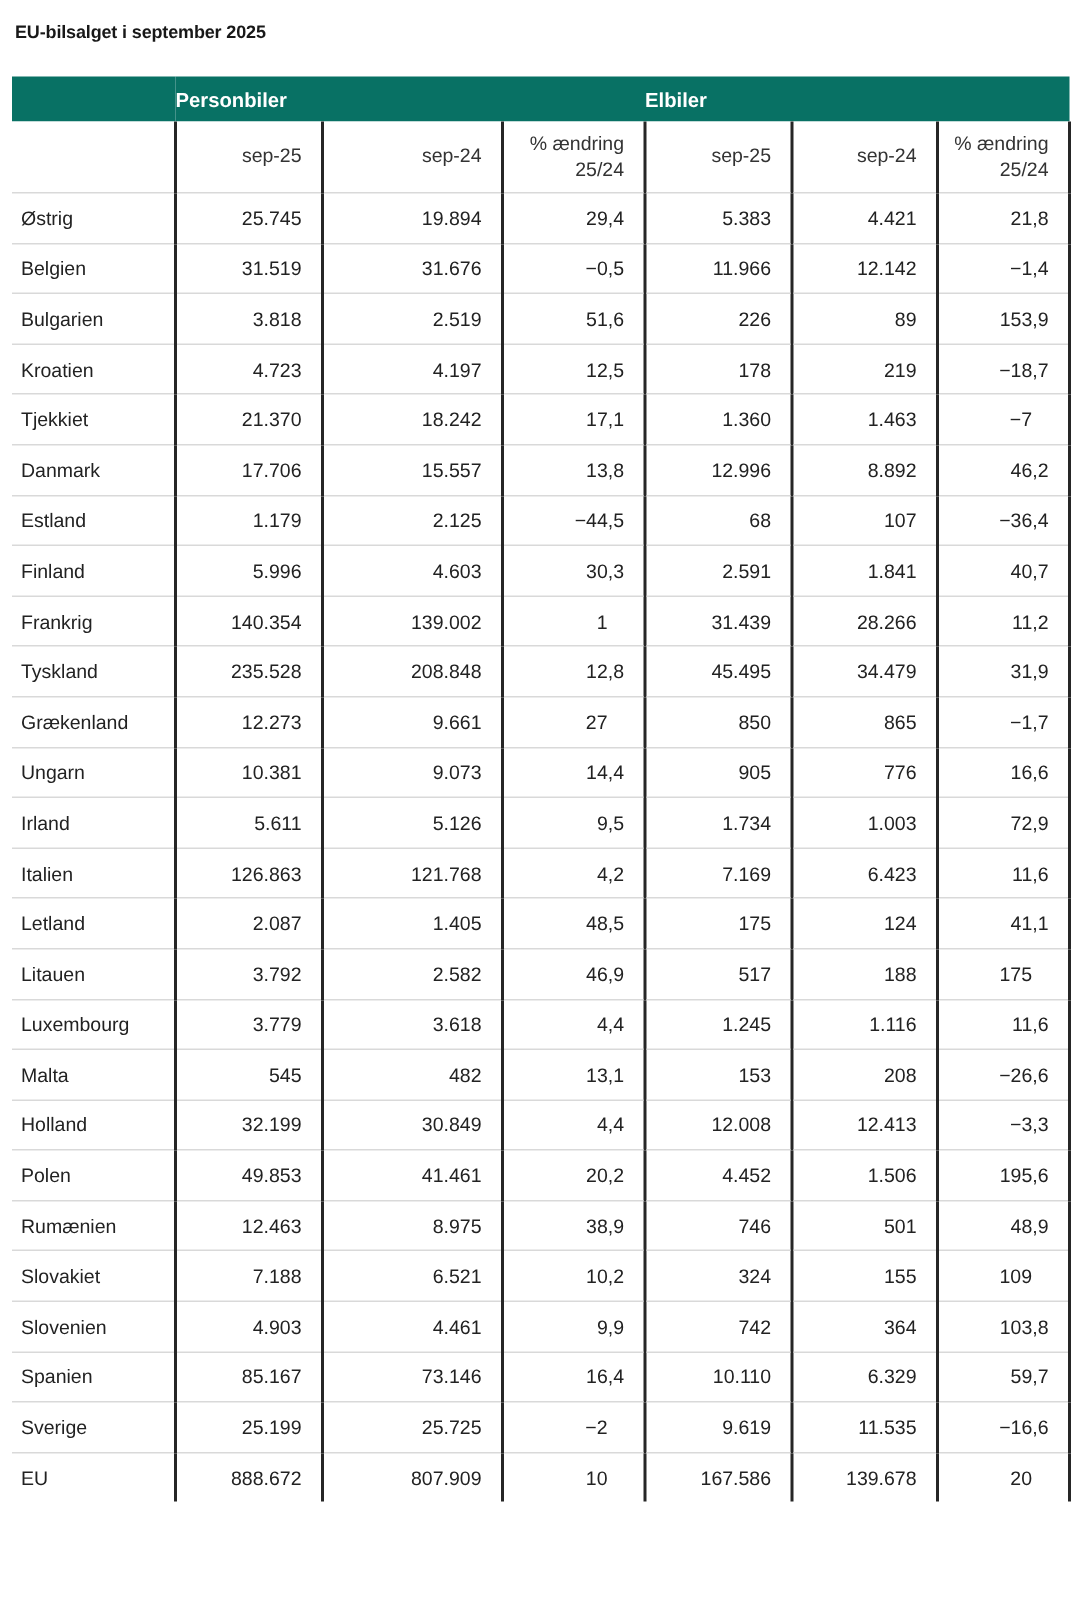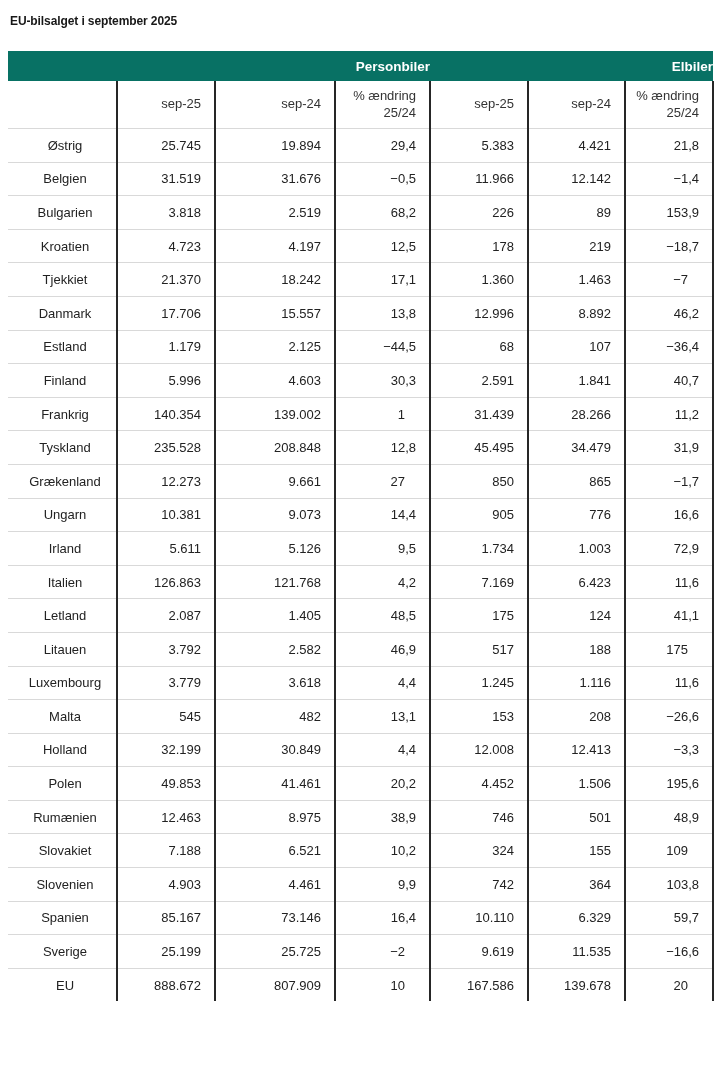--- a/index.html
+++ b/index.html
@@ -33,21 +33,21 @@
     width: 705px;
     margin: 19px 0 0 8px;
   }
   
   tr.band th {
     background: #087164;
     color: #ffffff;
     font-size: 13.5px;
     font-weight: 700;
     height: 30px;
-    text-align: right;
+    text-align: left;
     padding: 0;
     border: none;
   }
   
   tr.cols th {
     height: 47px;
     font-size: 13px;
     font-weight: 400;
     color: #333333;
     text-align: right;
@@ -61,21 +61,21 @@
     font-size: 13px;
     color: #222222;
     text-align: right;
     vertical-align: middle;
     padding: 0 13px 0 0;
     border-top: 1px solid #d9d9d9;
     background: #ffffff;
     white-space: nowrap;
   }
   tbody td.country {
-    text-align: center;
+    text-align: left;
     padding: 0 0 0 6px;
   }
   .v    { border-left: 2px solid #262626; }
   .last { border-right: 2px solid #262626; }
   .dec-pad { display: inline-block; width: 11px; }
 </style>
 </head>
 <body>
 
 <div class="page">
@@ -124,21 +124,21 @@
           <td class="num v">31.676</td>
           <td class="num v">−0,5</td>
           <td class="num v">11.966</td>
           <td class="num v">12.142</td>
           <td class="num v last">−1,4</td>
         </tr>
         <tr>
           <td class="country">Bulgarien</td>
           <td class="num v">3.818</td>
           <td class="num v">2.519</td>
-          <td class="num v">68,2</td>
+          <td class="num v">51,6</td>
           <td class="num v">226</td>
           <td class="num v">89</td>
           <td class="num v last">153,9</td>
         </tr>
         <tr>
           <td class="country">Kroatien</td>
           <td class="num v">4.723</td>
           <td class="num v">4.197</td>
           <td class="num v">12,5</td>
           <td class="num v">178</td>

